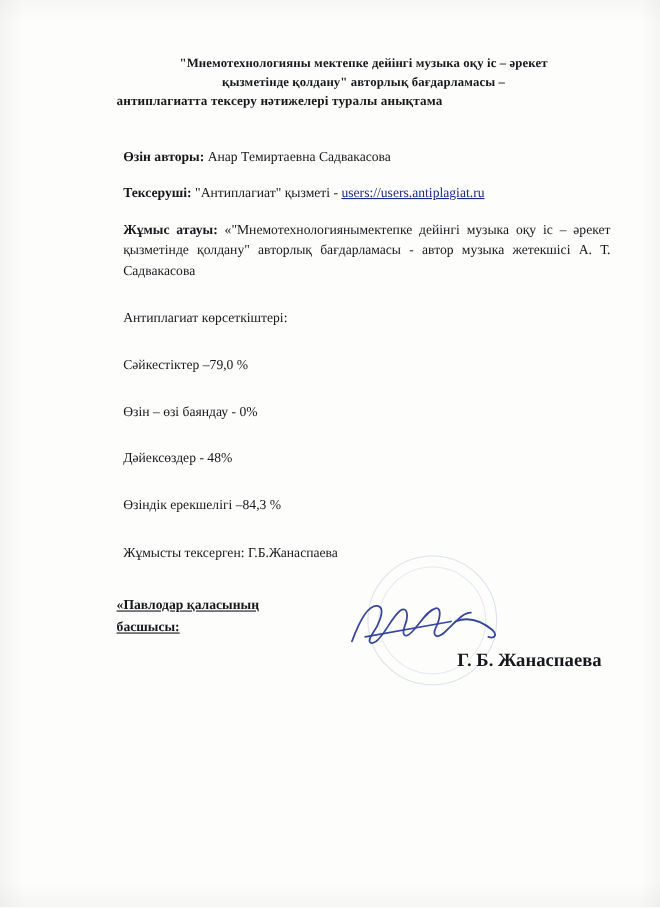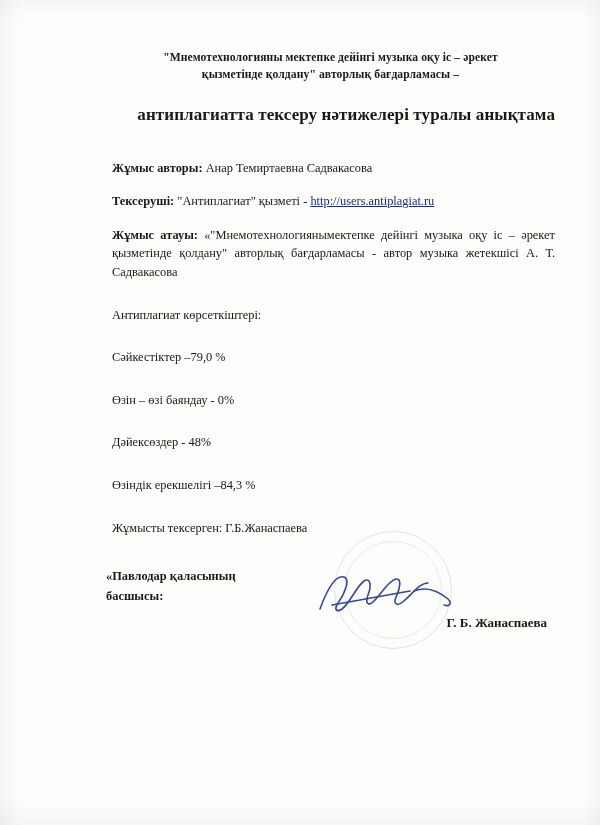--- a/index.html
+++ b/index.html
@@ -43,24 +43,23 @@
     text-align: center;
     font-weight: bold;
     font-size: 11.6px;
     line-height: 1.45;
     letter-spacing: 0.1px;
   }
   .title-line { display: block; }
   .title-line.l1 { padding: 0 8px; }
 
   .subtitle {
-    text-align: right;
+    text-align: left;
     font-weight: bold;
-    font-size: 17px;
-    margin-top: 21px;
+    font-size: 12px;
     letter-spacing: 0.1px;
   }
 
   .body-block {
     margin-top: 34px;
     font-size: 12.4px;
     line-height: 1.5;
   }
   .row {
     margin-bottom: 15px;
@@ -76,34 +75,35 @@
   }
   .justified {
     text-align: justify;
     text-justify: inter-word;
   }
   .metrics .row { margin-bottom: 16px; margin-top: 24px; }
 
   .footer {
     margin-top: 30px;
     position: relative;
+    text-decoration: underline;
   }
   .footer-left {
     font-weight: bold;
     font-size: 12.4px;
     line-height: 1.6;
     width: 260px;
   }
   .footer-left .fl2 { padding-left: 8px; }
   .signer-name {
     position: absolute;
     right: 8px;
     top: 46px;
     font-weight: bold;
-    font-size: 13px;
+    font-size: 17px;
     white-space: nowrap;
   }
   .signature {
     position: absolute;
     left: 208px;
     top: -20px;
     width: 150px;
     height: 90px;
     pointer-events: none;
   }
@@ -135,27 +135,27 @@
     <div class="title-block">
       <span class="title-line l1">"Мнемотехнологияны мектепке дейінгі музыка оқу іс – әрекет</span>
       <span class="title-line">қызметінде қолдану"  авторлық бағдарламасы –</span>
     </div>
 
     <div class="subtitle">антиплагиатта тексеру нәтижелері туралы анықтама</div>
 
     <div class="body-block">
 
       <div class="row indent">
-        <span class="lbl">Жұмыс авторы:</span>
+        <span class="lbl">Өзін авторы:</span>
         <span>Анар Темиртаевна Садвакасова</span>
       </div>
 
       <div class="row indent">
         <span class="lbl">Тексеруші:</span>
-        <span>"Антиплагиат" қызметі - </span><a class="link" href="#">http://users.antiplagiat.ru</a>
+        <span>"Антиплагиат" қызметі - </span><a class="link" href="#">users://users.antiplagiat.ru</a>
       </div>
 
       <div class="row indent justified">
         <span class="lbl">Жұмыс атауы:</span>
         <span>«"Мнемотехнологиянымектепке дейінгі музыка оқу іс – әрекет қызметінде қолдану"    авторлық  бағдарламасы - автор музыка жетекшісі А. Т. Садвакасова</span>
       </div>
 
       <div class="metrics">
         <div class="row indent">Антиплагиат көрсеткіштері:</div>
         <div class="row indent">Сәйкестіктер –79,0 %</div>

